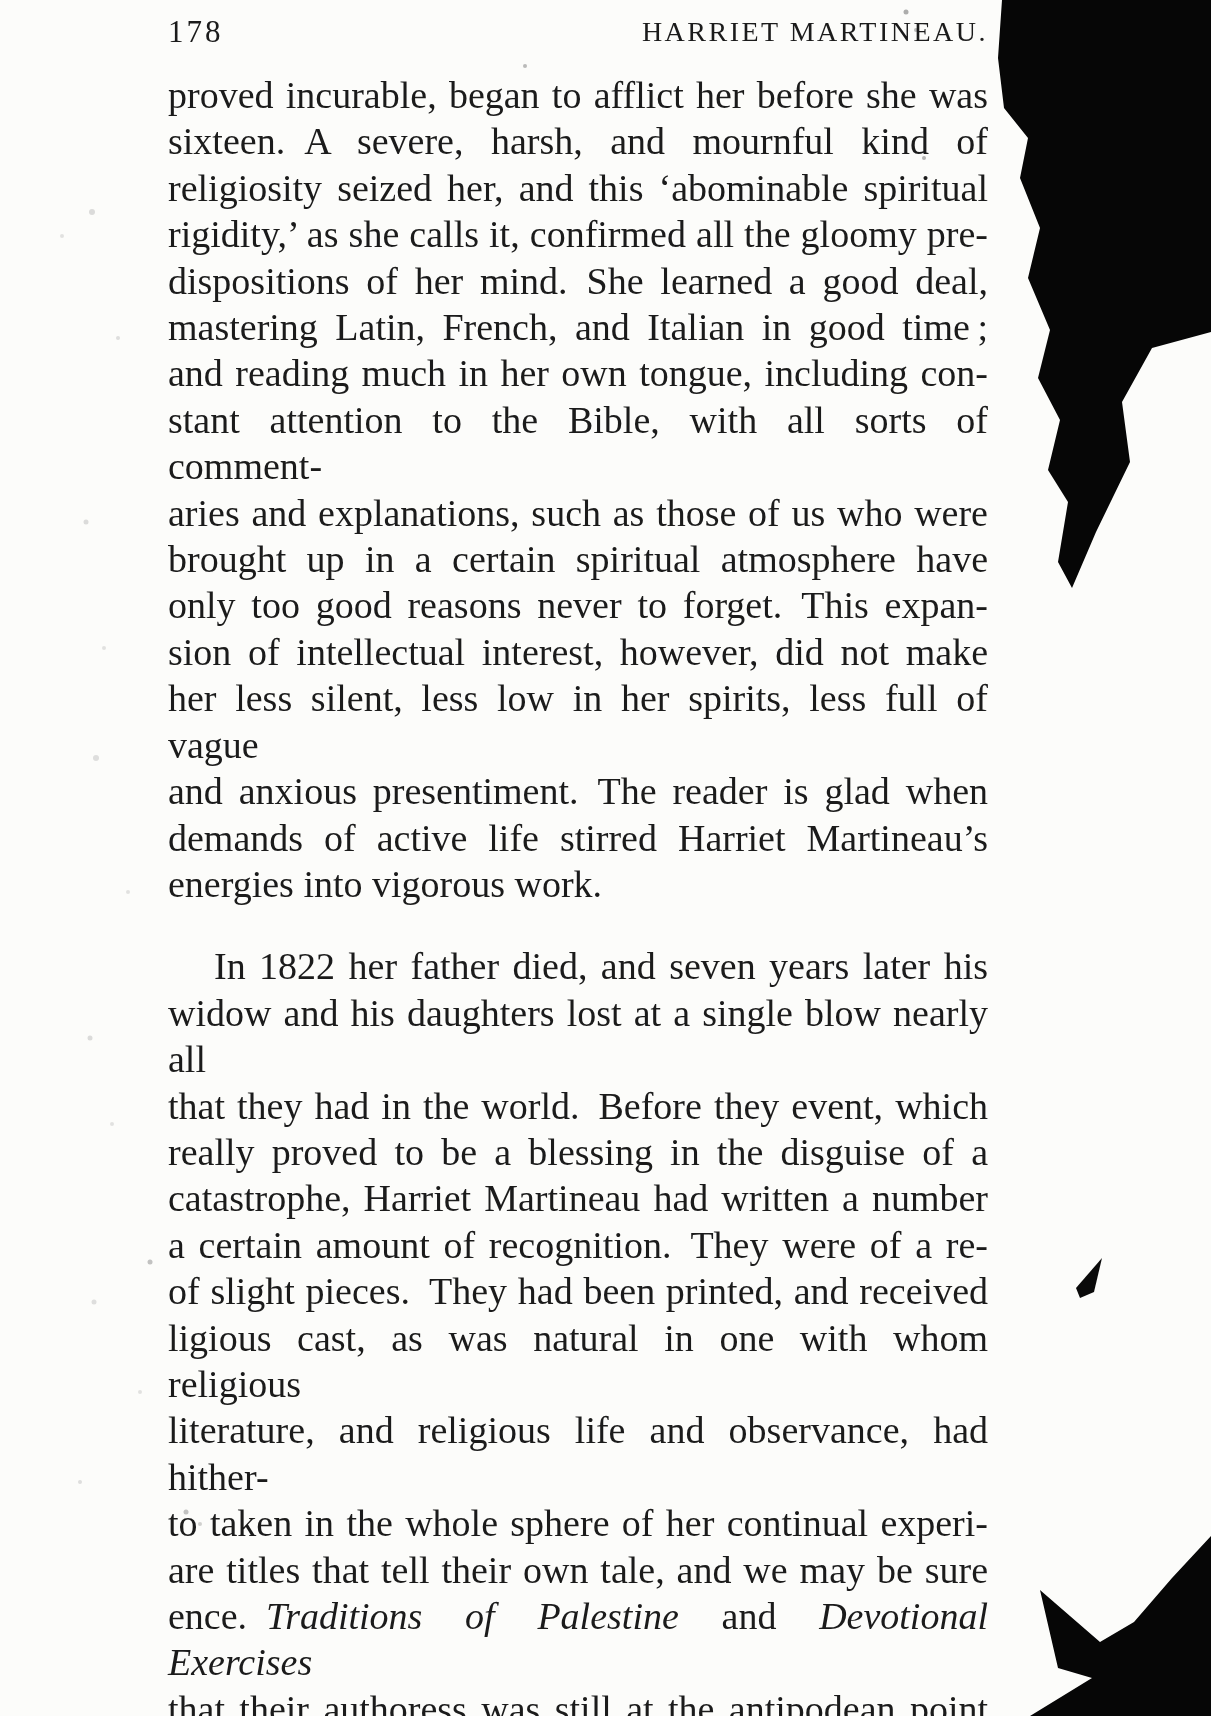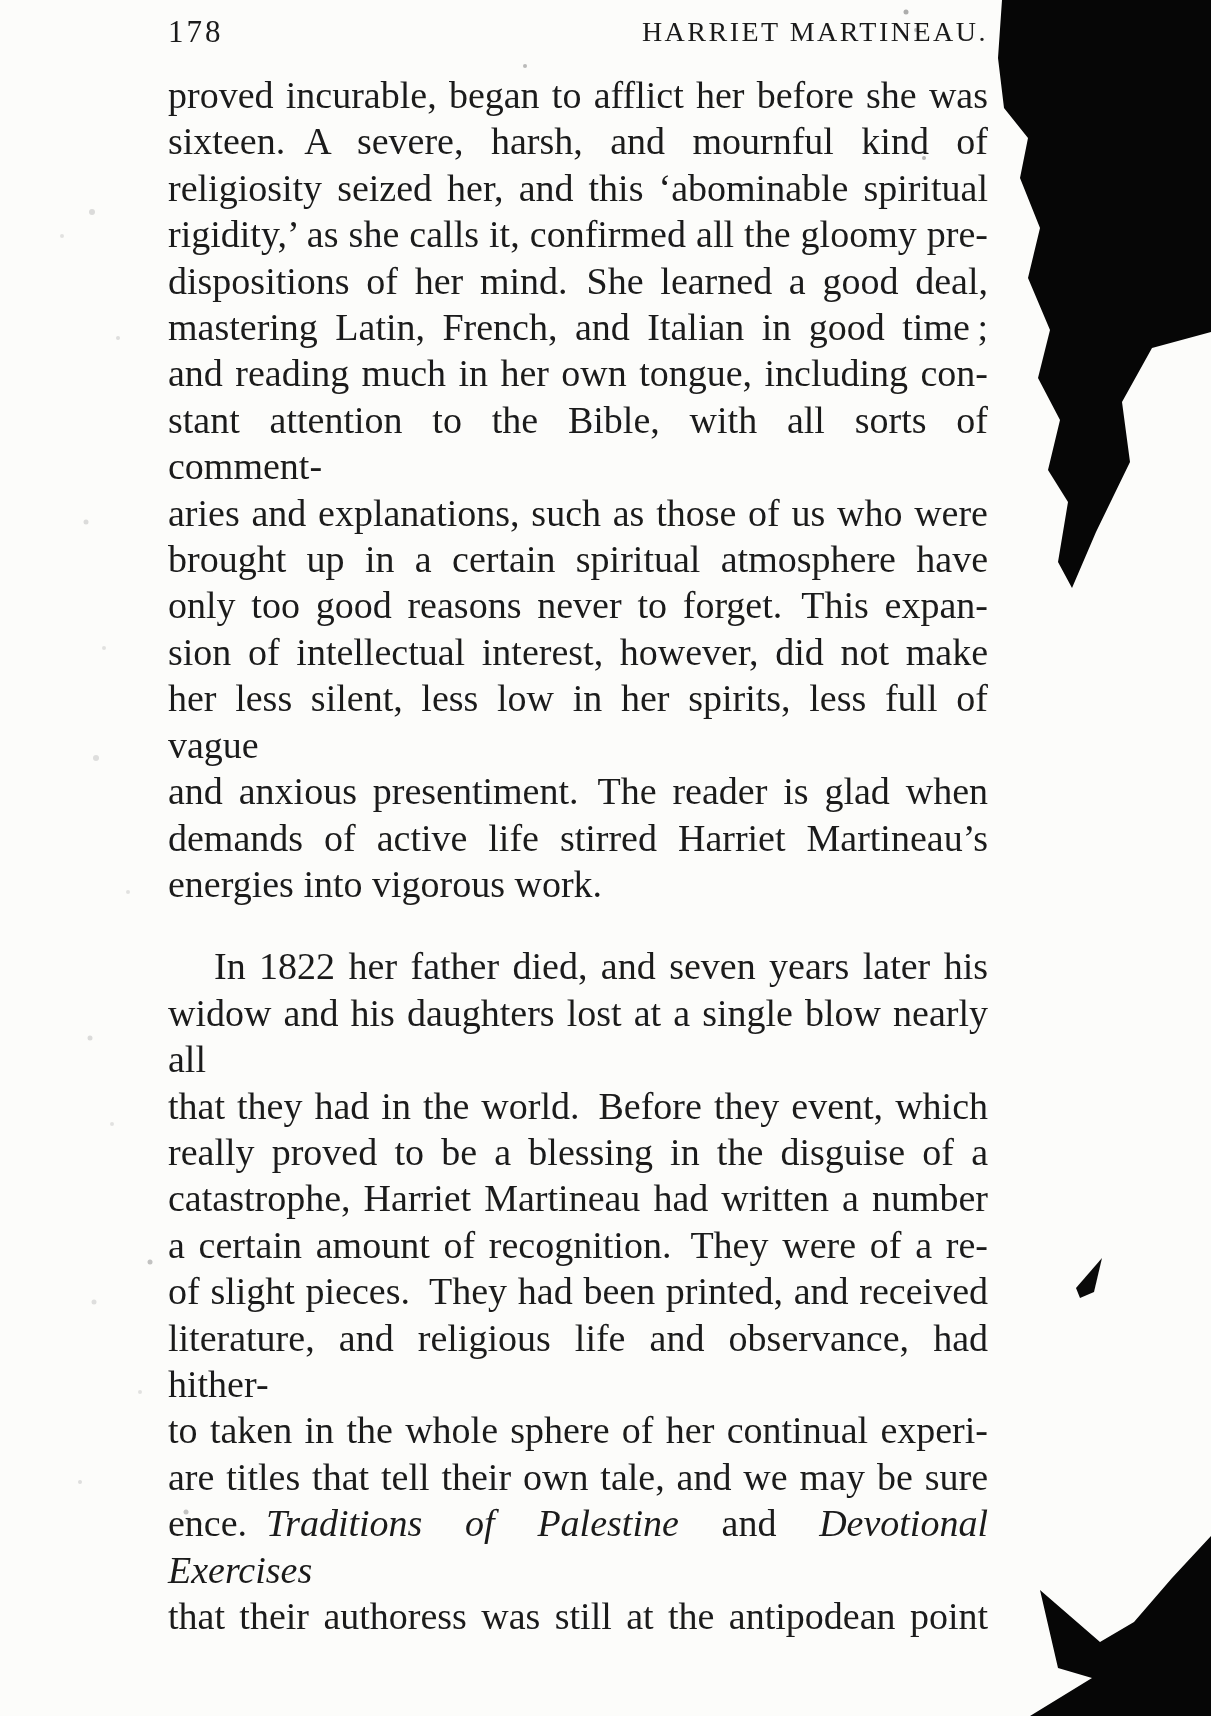--- a/index.html
+++ b/index.html
@@ -106,20 +106,21 @@
         <div class="line no-just">energies into vigorous work.</div>
       </div>
       <div class="para indent">
         <div class="line">In 1822 her father died, and seven years later his</div>
         <div class="line">widow and his daughters lost at a single blow nearly all</div>
         <div class="line">that they had in the world. Before they event, which</div>
         <div class="line">really proved to be a blessing in the disguise of a</div>
         <div class="line">catastrophe, Harriet Martineau had written a number</div>
         <div class="line">a certain amount of recognition. They were of a re-</div>
         <div class="line">of slight pieces. They had been printed, and received</div>
+        <div class="line">ligious cast, as was natural in one with whom religious</div>
         <div class="line">literature, and religious life and observance, had hither-</div>
         <div class="line">to taken in the whole sphere of her continual experi-</div>
         <div class="line">are titles that tell their own tale, and we may be sure</div>
         <div class="line"><span>ence. </span><span class="it">Traditions of Palestine</span><span> and </span><span class="it">Devotional Exercises</span></div>
         <div class="line">that their authoress was still at the antipodean point</div>
       </div>
     </div>
 
 </div>
 

